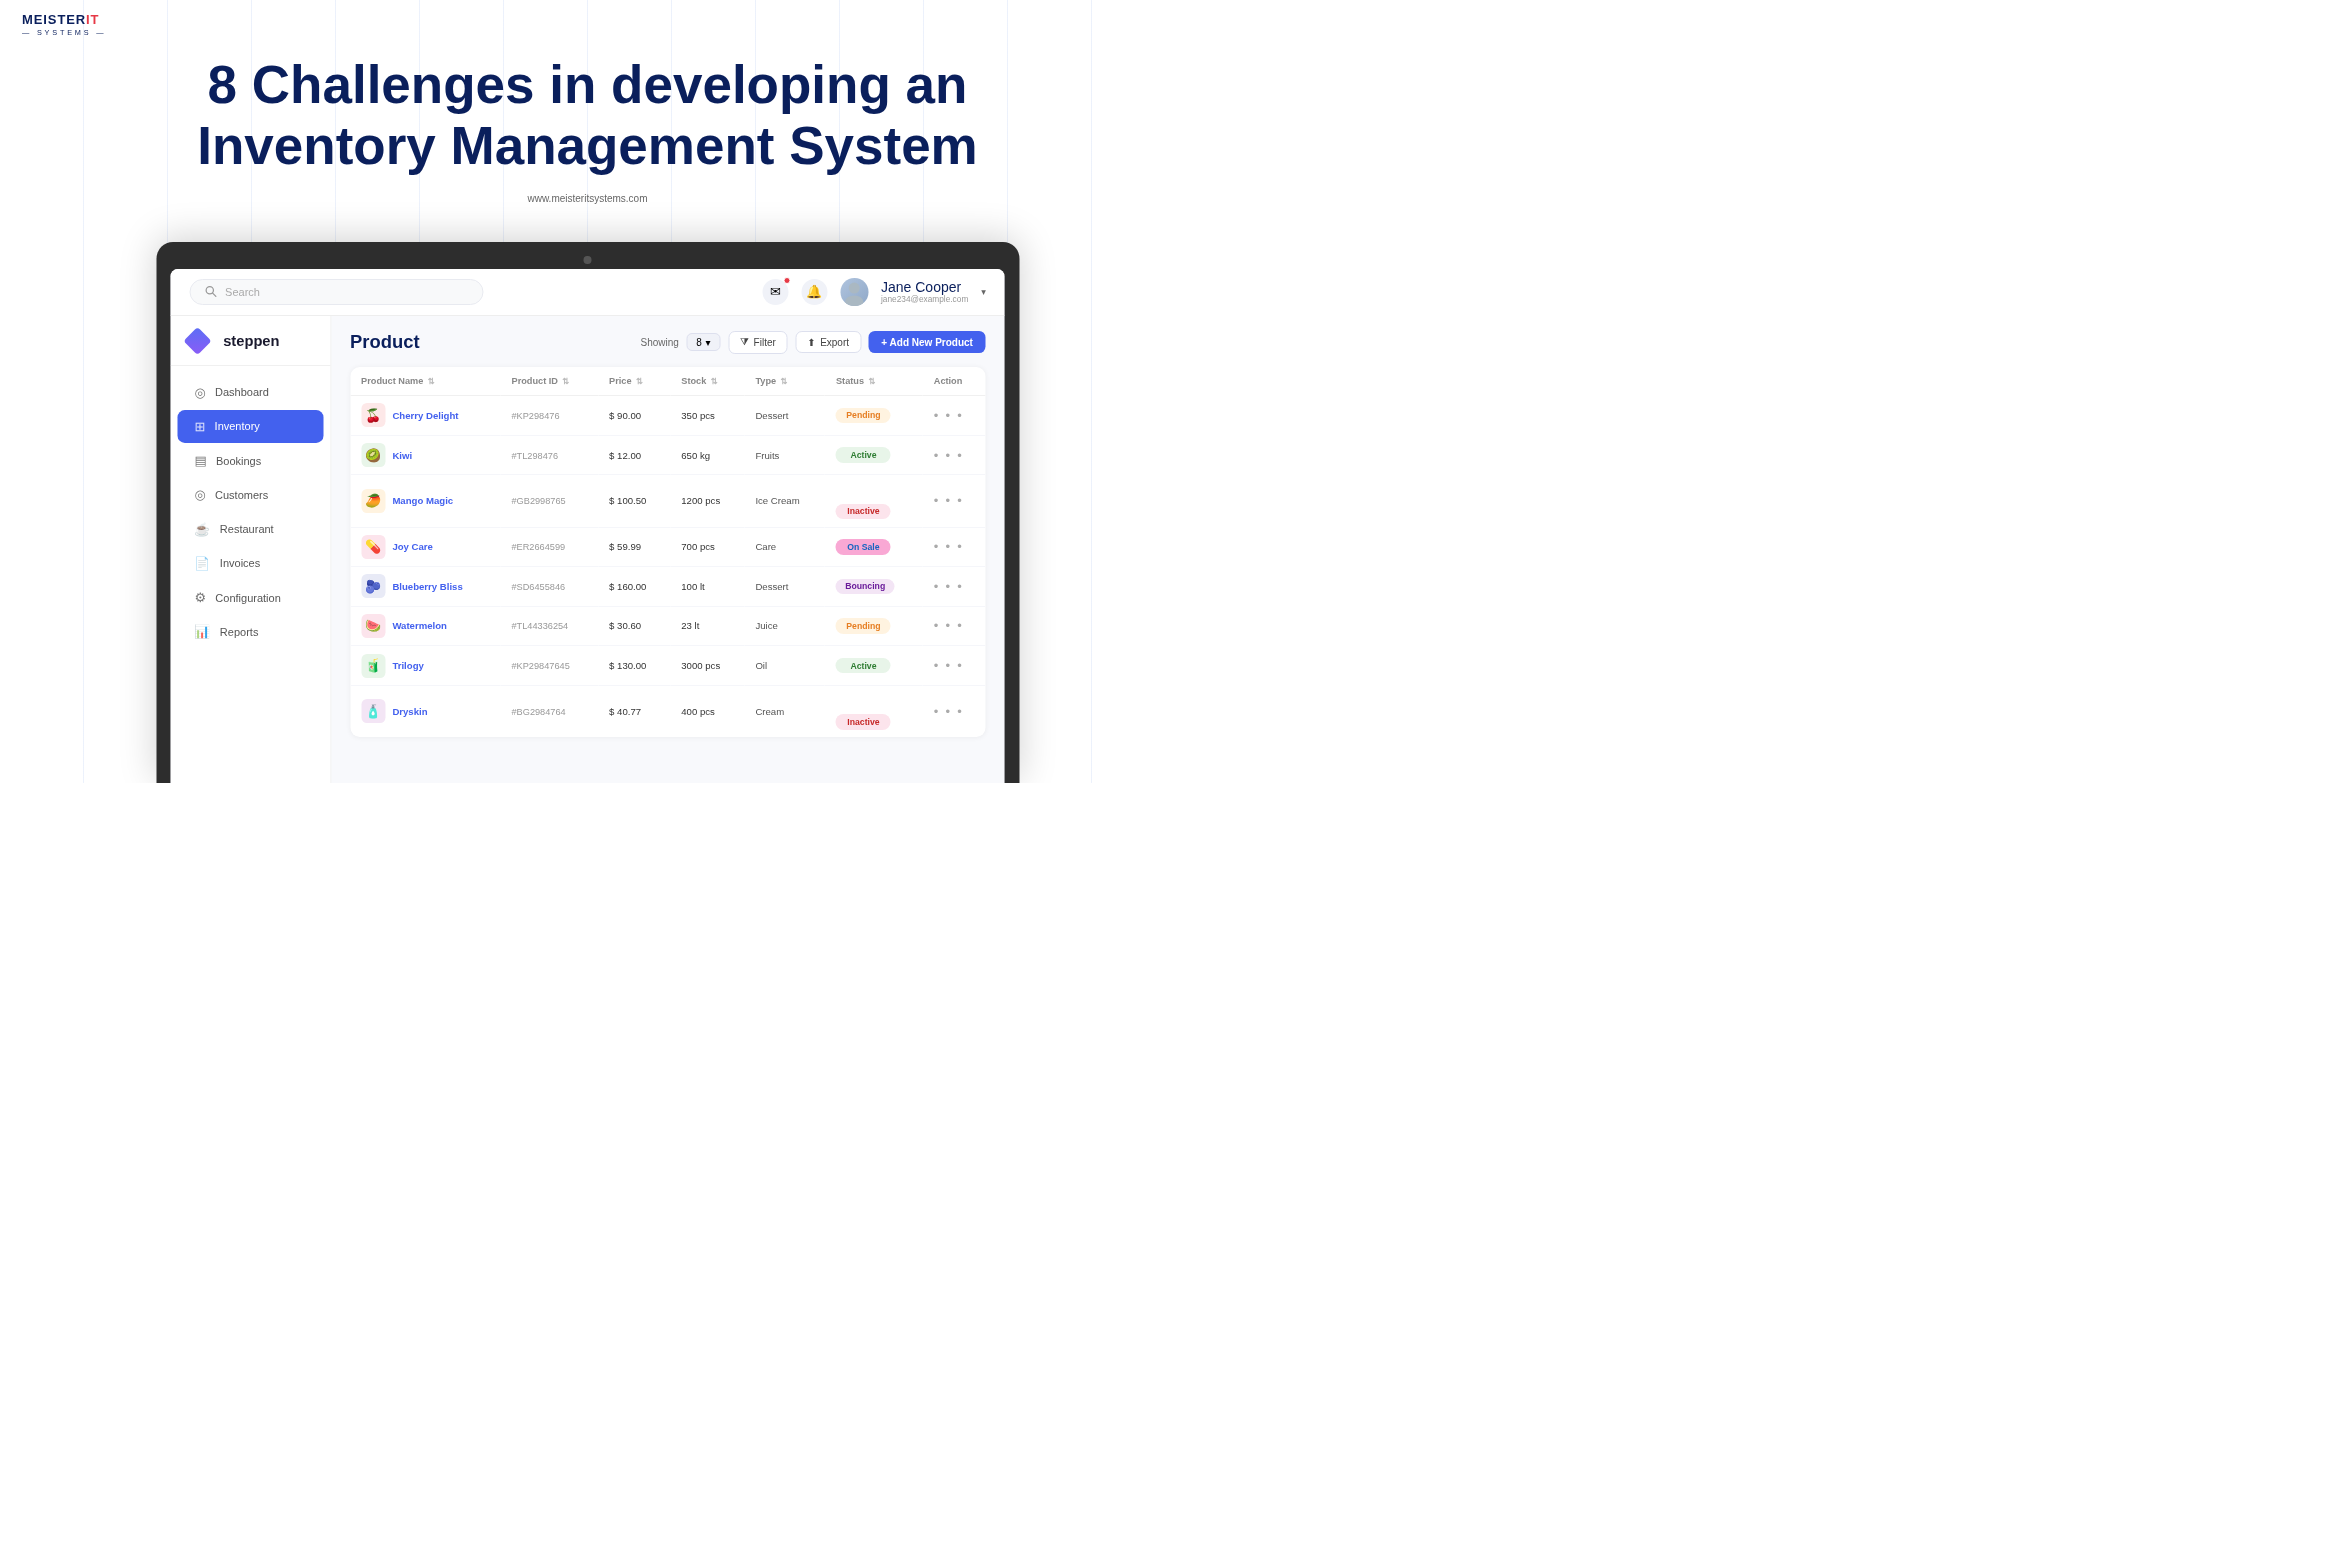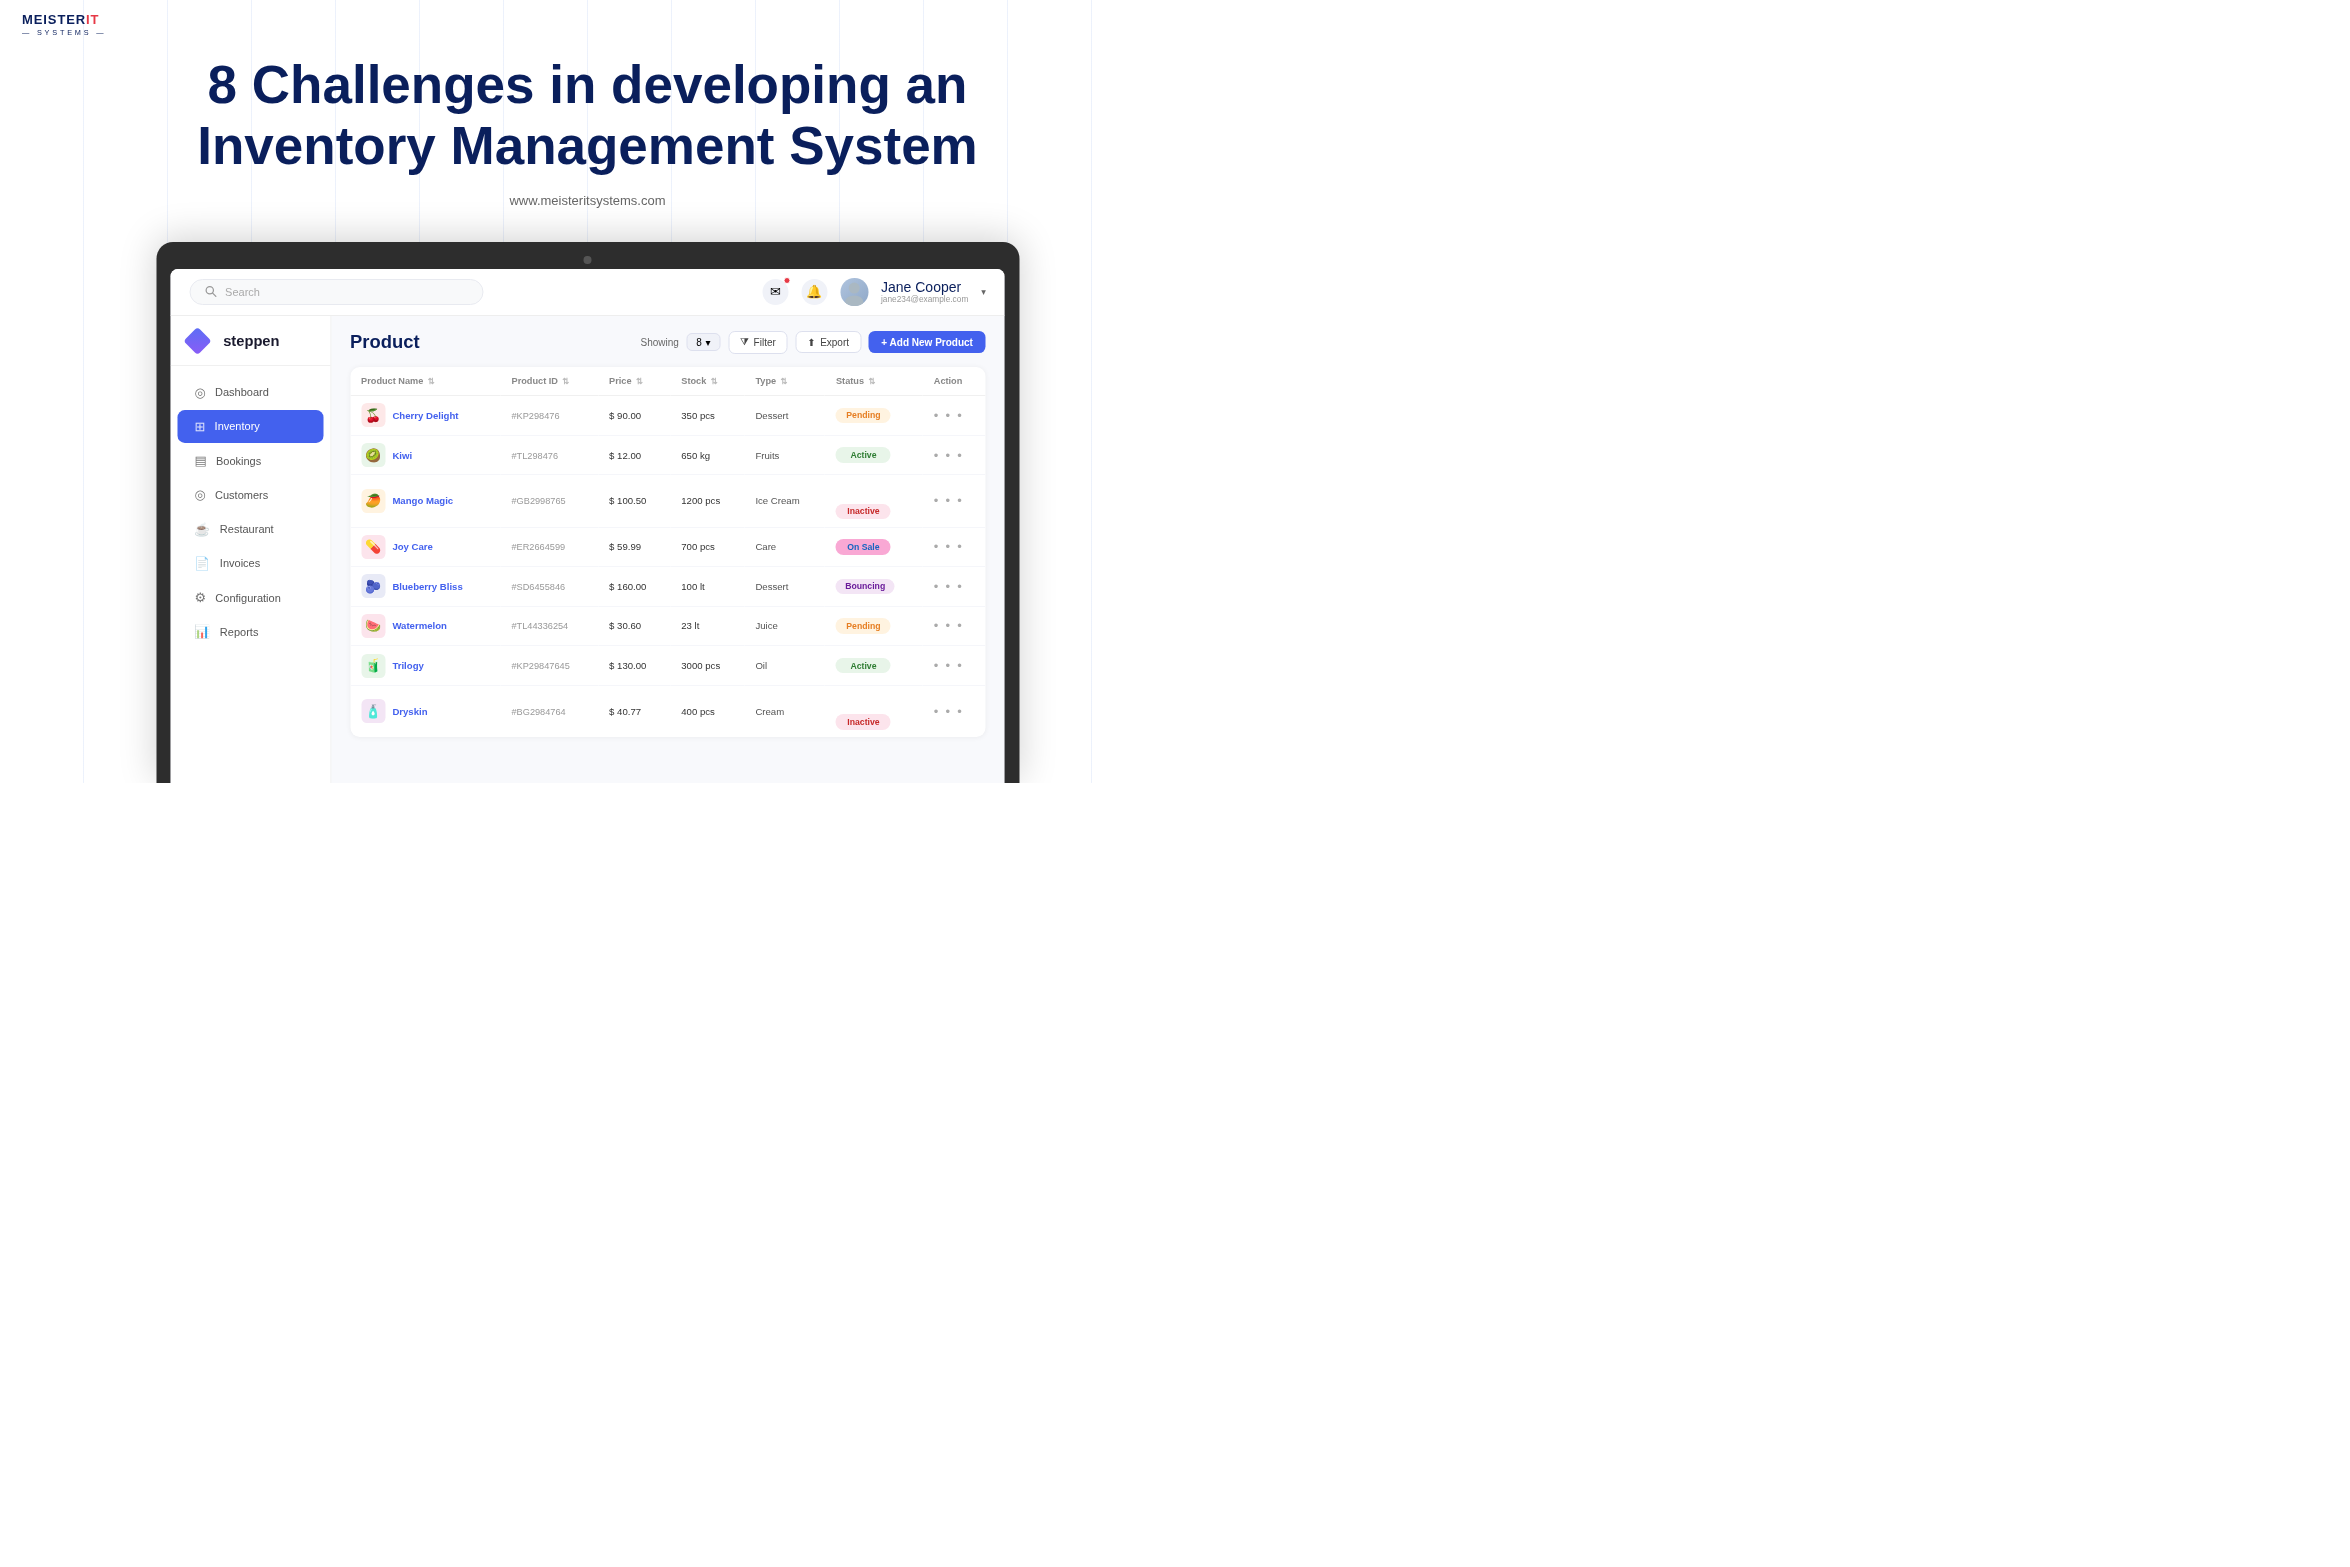--- a/index.html
+++ b/index.html
@@ -66,21 +66,21 @@
       z-index: 5;
     }
     .main-title {
       font-size: 53px;
       font-weight: 900;
       color: #0a1f5c;
       line-height: 1.15;
       padding: 0 73px;
     }
     .subtitle {
-      font-size: 13px;
+      font-size: 10px;
       color: #666;
       margin-top: 16.5px;
     }
 
     
     .laptop-container {
       position: absolute;
       bottom: 0;
       left: 50%;
       transform: translateX(-50%);

